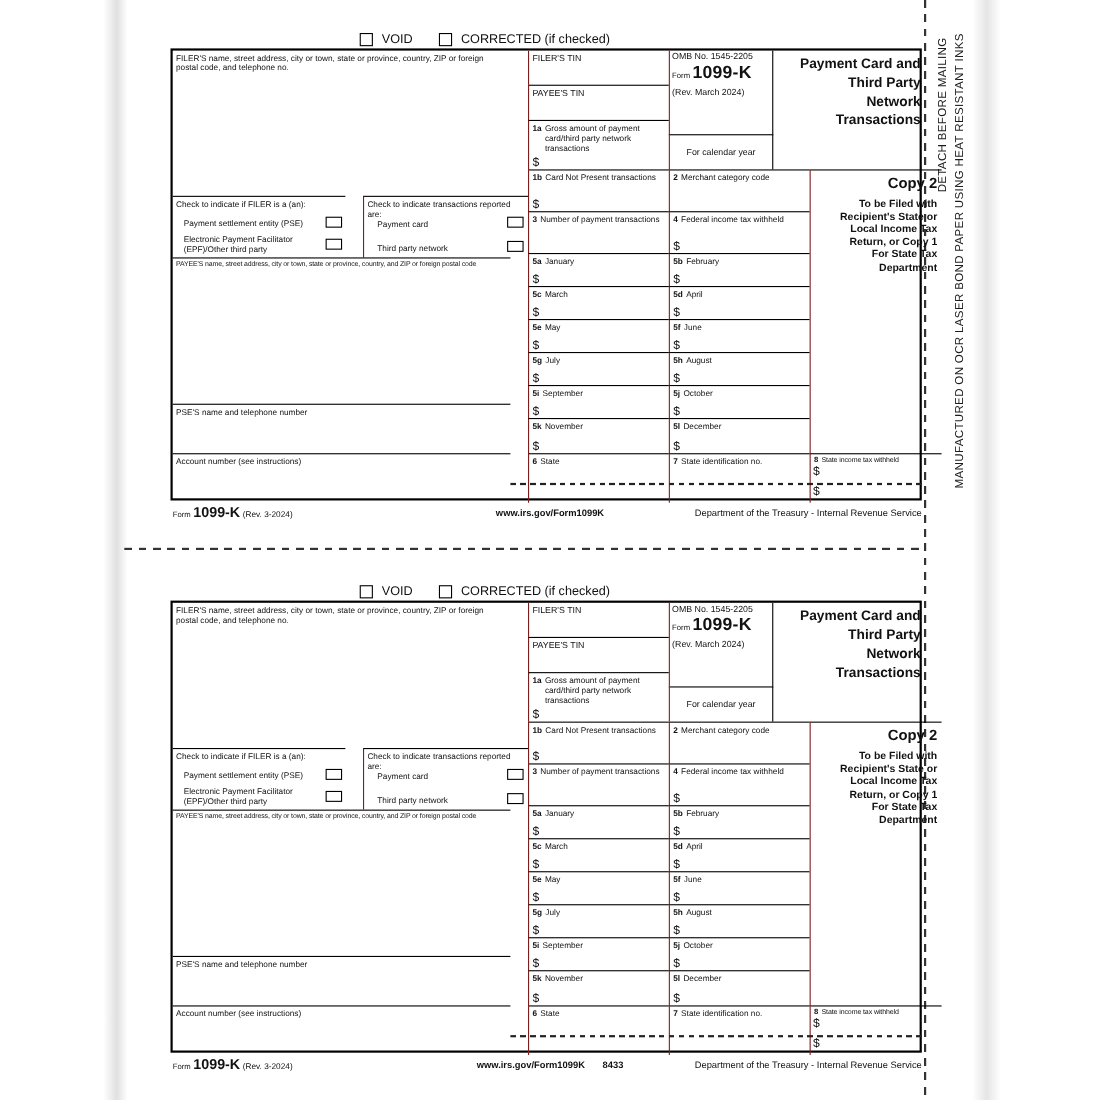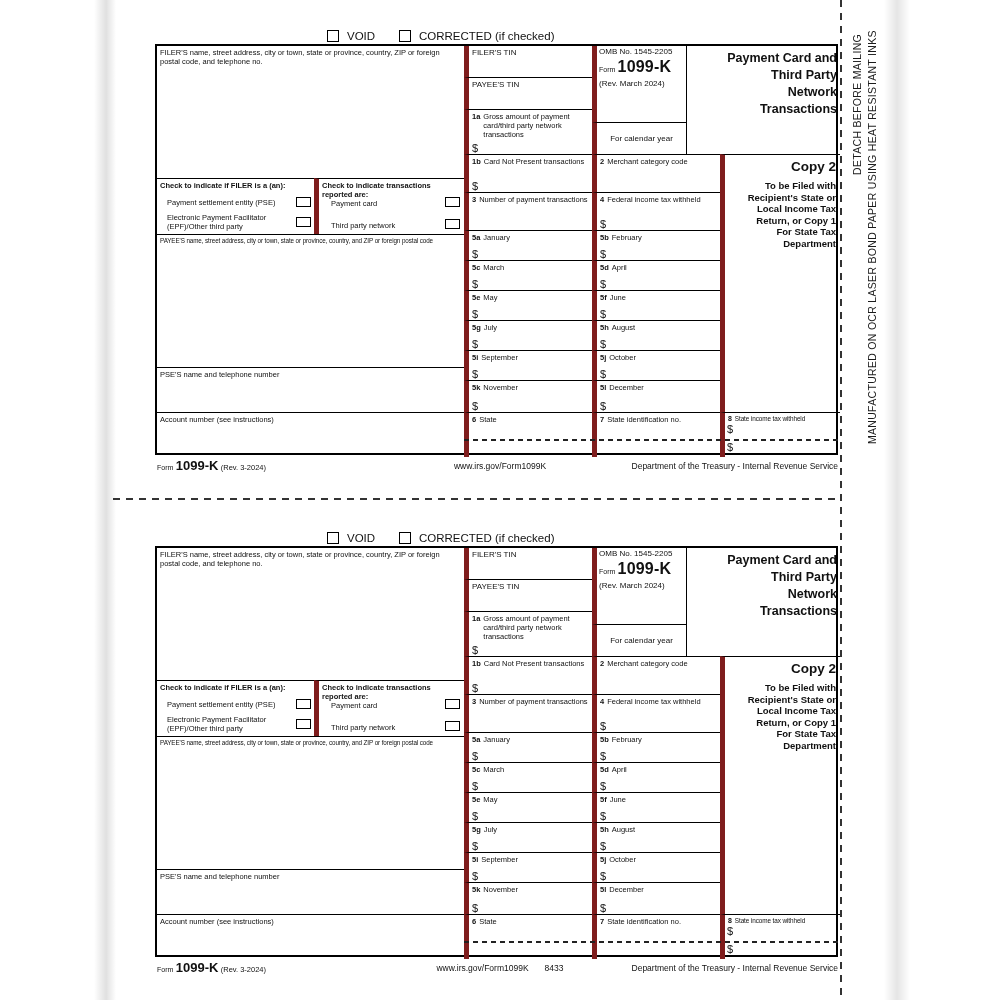--- a/index.html
+++ b/index.html
@@ -14,43 +14,43 @@
           background:repeating-linear-gradient(90deg,#333 0 7px,transparent 7px 13px);}
   .side-text{position:absolute;left:850px;top:444px;width:410px;height:44px;
              transform:rotate(-90deg);transform-origin:0 0;text-align:right;
              font-size:10.5px;letter-spacing:0.3px;line-height:15px;white-space:nowrap;color:#1b1b1b;}
   .form-copy{position:absolute;left:155px;width:787px;height:445px;}
   .copy-top{top:30px;} .copy-bottom{top:532px;}
   .voidrow{position:absolute;top:0;left:0;width:683px;height:14px;font-size:11.5px;}
   .cbx{position:absolute;width:12px;height:12px;border:1.5px solid #000;background:#fff;box-sizing:border-box;}
   .mainbox{position:absolute;left:0;top:14px;width:683px;height:411px;border:2px solid #000;box-sizing:border-box;}
   .cell{position:absolute;box-sizing:border-box;font-size:7.5px;line-height:9px;padding:2px 3px;}
-  .bl{border-left:5px solid #7f1d1d;} .bt{border-top:1px solid #000;} .br{border-right:1px solid #000;}
+  .bl{border-left:1px solid #7f1d1d;margin-left:16px;} .bt{border-top:1px solid #000;} .br{border-right:1px solid #000;}
   .flexlbl{display:flex;gap:3px;align-items:flex-start;}
   .num{font-weight:bold;flex:0 0 auto;}
   .dollar{position:absolute;left:3px;bottom:0px;font-size:11px;line-height:11px;}
   .cb{position:absolute;width:15px;height:10px;border:1.2px solid #000;background:#fff;box-sizing:border-box;}
   .tiny{font-size:6.3px;letter-spacing:-0.1px;line-height:8px;}
   .title-block{position:absolute;left:533px;top:4px;width:147px;text-align:right;
                font-weight:bold;font-size:12.5px;line-height:17px;}
   .copy-label{font-weight:bold;font-size:13.5px;text-align:right;padding:5px 4px 0 0;line-height:14px;}
   .copy-note{font-weight:bold;font-size:9.5px;text-align:right;padding:6px 4px 0 0;line-height:11.5px;}
   .omb-line{padding:1px 0 0 2px;font-size:8px;}
   .formnum-line{padding:6px 0 0 2px;font-size:8px;}
   .formnum-big{font-weight:bold;font-size:16px;letter-spacing:0.2px;}
   .rev-line{padding:5px 0 0 2px;font-size:8px;}
   .cal-cell{display:flex;align-items:center;justify-content:center;font-size:8px;}
   .statedash{position:absolute;left:307px;top:393px;width:376px;height:2px;
              background:repeating-linear-gradient(90deg,#222 0 5px,transparent 5px 9px);}
   .footer{position:absolute;left:0;top:428px;width:683px;height:16px;font-size:8.5px;}
   .f-left{position:absolute;left:2px;top:0;}
   .f-word{font-size:7px;} .f-big{font-weight:bold;font-size:13px;} .f-rev{font-size:7.5px;text-align:center;}
-  .f-center{position:absolute;left:180px;width:330px;top:3px;display:flex;justify-content:center;gap:16px;}
+  .f-center{position:absolute;left:180px;width:330px;top:3px;display:flex;justify-content:center;gap:16px;font-weight:bold;}
   .f-right{position:absolute;right:0;top:3px;text-align:right;}
-  .checkhead{font-size:7.5px;line-height:9px;font-weight:bold;}
+  .checkhead{font-size:7.5px;line-height:9px;}
   .checkopt{position:absolute;font-size:7.5px;line-height:9px;}
 </style>
 </head>
 <body>
 
 <div class="sheet">
   <div class="edge edge-left"></div>
   <div class="edge edge-right"></div>
   <div class="perf-v"></div>
   <div class="perf-h"></div>

